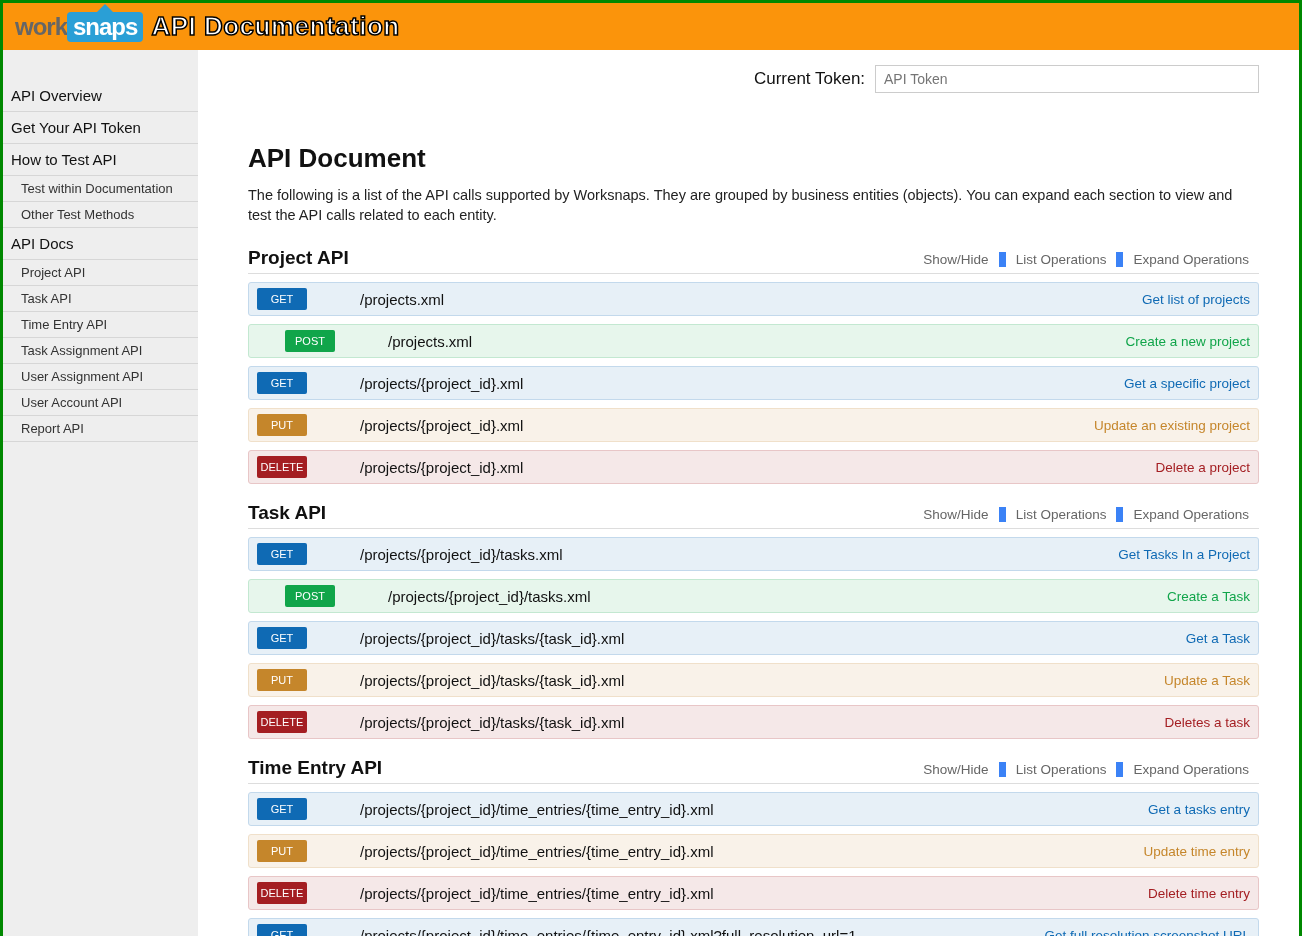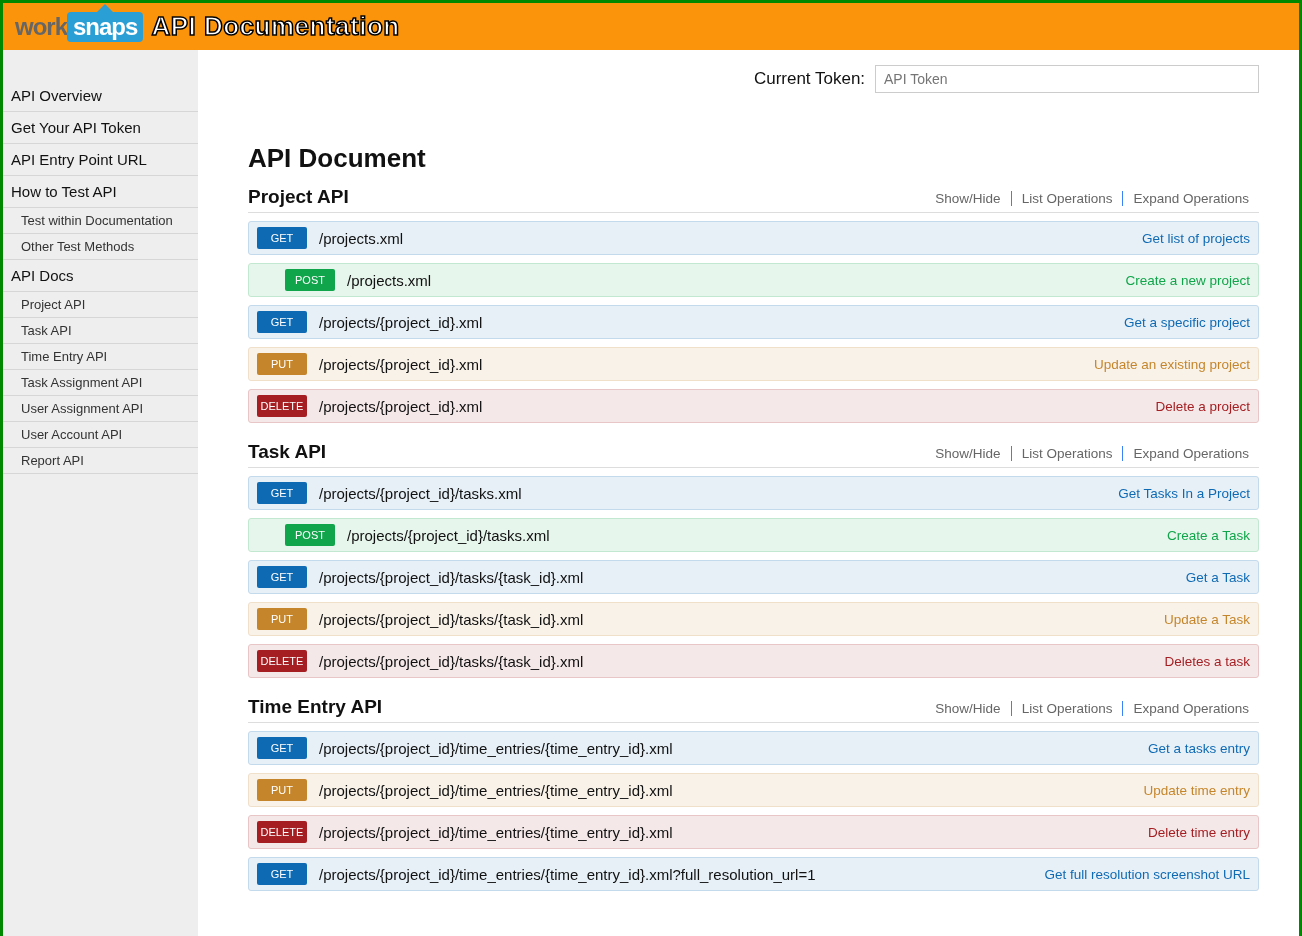--- a/index.html
+++ b/index.html
@@ -98,29 +98,30 @@
     display: flex;
     align-items: baseline;
     justify-content: space-between;
     border-bottom: 1px solid #ddd;
     padding-bottom: 4px;
     margin-bottom: 8px;
   }
   .section-title { font-size: 19px; font-weight: bold; color:#111; }
   .section-ops { font-size: 13.5px; color: #666; }
   .section-ops span { padding: 0 10px; cursor:pointer;text-align:center; }
-  .section-ops span + span { border-left: 1px solid #3b82f6; }
+  .section-ops span + span { border-left: 7px solid #3b82f6; }
   .endpoint {
     display: flex;
     align-items: center;
     border: 1px solid;
     border-radius: 3px;
     margin-bottom: 8px;
     padding: 5px 8px;
     font-size: 15px;
+    gap: 41px;
   }
   .method-badge {
     display: inline-block;
     min-width: 50px;
     text-align: center;
     color: #fff;
     font-size: 11px;
     font-weight: normal;
     padding: 5px 0;
     border-radius: 2px;
@@ -149,41 +150,41 @@
     <span class="logo-work">work</span>
       <span class="logo-snaps">snaps</span>
   </span>
   <span class="header-title">API Documentation</span>
 </div>
 
 <div class="layout">
   <div class="sidebar" id="sidebar">
       <a class="nav-item">API Overview</a>
       <a class="nav-item">Get Your API Token</a>
-      <a class="nav-item">API Entry Point URL</a>
       <a class="nav-item">How to Test API</a>
       <a class="nav-sub">Test within Documentation</a>
       <a class="nav-sub">Other Test Methods</a>
       <a class="nav-item">API Docs</a>
       <a class="nav-sub">Project API</a>
       <a class="nav-sub">Task API</a>
       <a class="nav-sub">Time Entry API</a>
       <a class="nav-sub">Task Assignment API</a>
       <a class="nav-sub">User Assignment API</a>
       <a class="nav-sub">User Account API</a>
       <a class="nav-sub">Report API</a>
     </div>
 
   <div class="main">
     <div class="token-row">
       <span class="token-label">Current Token:</span>
       <input class="token-input" type="text" placeholder="API Token" style="">
     </div>
 
     <h1 class="page-title">API Document</h1>
+    <p class="intro">The following is a list of the API calls supported by Worksnaps. They are grouped by business entities (objects). You can expand each section to view and test the API calls related to each entity.</p>
 
     <div id="sections">
         <div class="api-section">
           <div class="section-header">
             <span class="section-title">Project API</span>
             <span class="section-ops"><span>Show/Hide</span><span>List Operations</span><span>Expand Operations</span></span>
           </div>
           <div class="endpoint ep-get">
             <span class="method-badge">GET</span>
             <span class="ep-path">/projects.xml</span>

